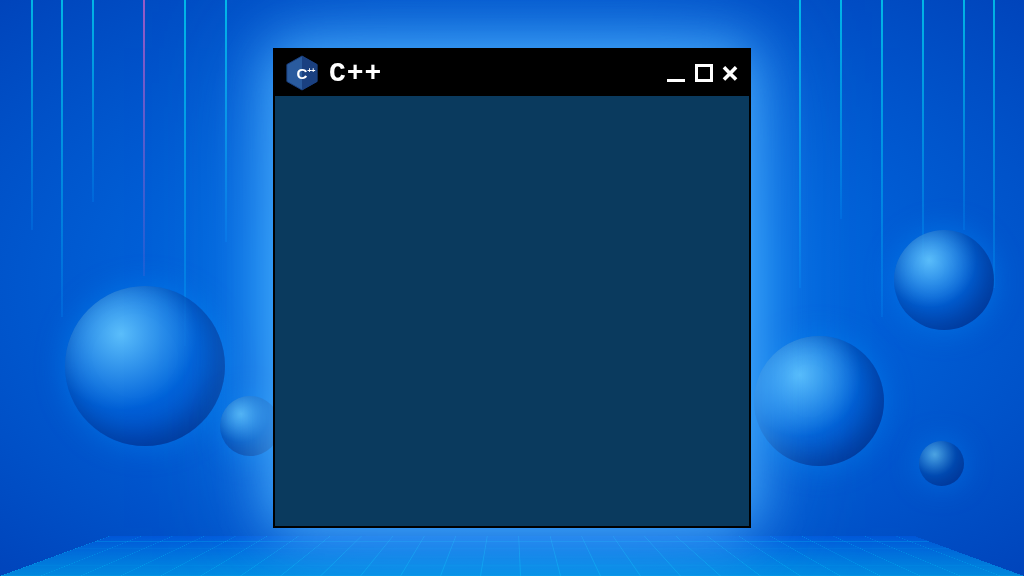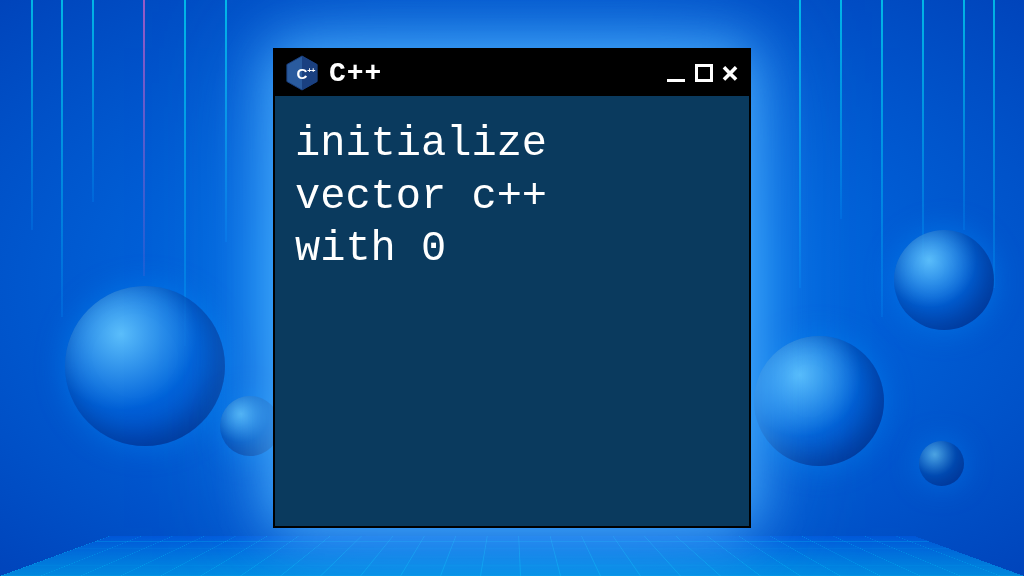--- a/index.html
+++ b/index.html
@@ -203,18 +203,13 @@
         <div class="ctrl-min"></div>
       </div>
       <div class="ctrl-btn">
         <div class="ctrl-max"></div>
       </div>
       <div class="ctrl-btn">
         <span class="ctrl-close-x">×</span>
       </div>
     </div>
   </div>
-  <div class="window-body">
-    <div class="code-text">initialize
-vector c++
-with 0</div>
-  </div>
 </div>
 
 </body></html>

